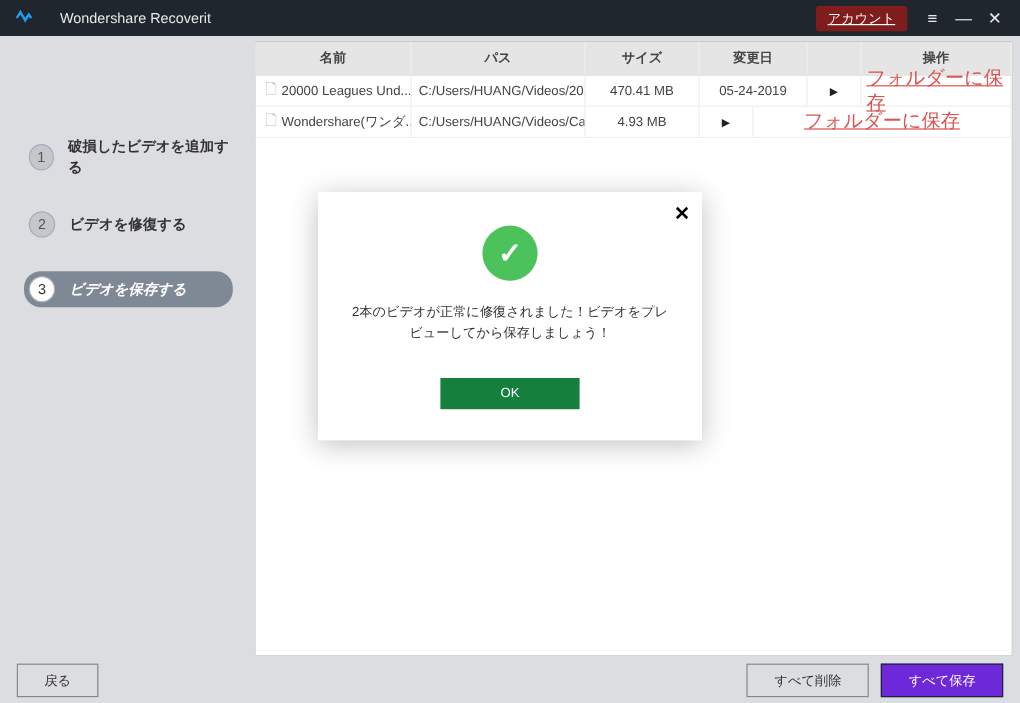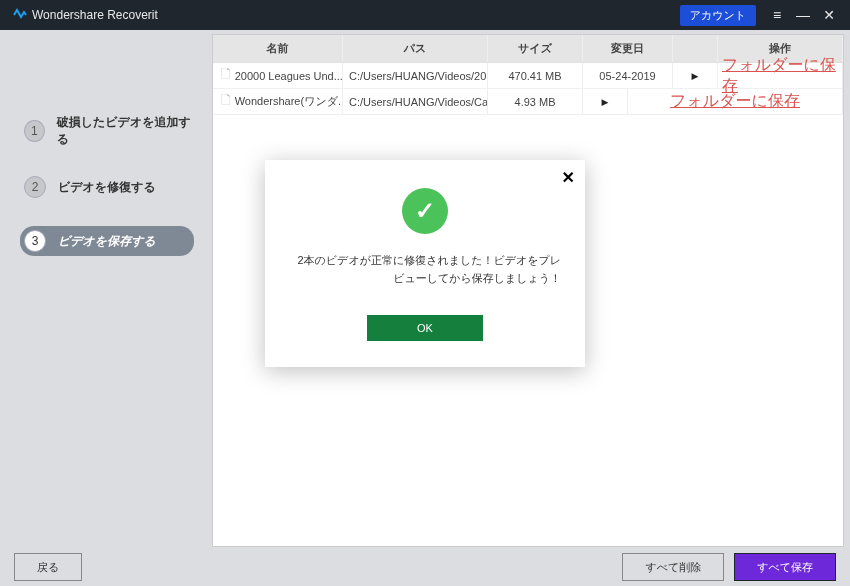--- a/index.html
+++ b/index.html
@@ -1,21 +1,21 @@
 <!DOCTYPE html>
 <html><head>
 <meta charset="utf-8">
 <style>
 * { margin: 0; padding: 0; box-sizing: border-box; font-family: "Segoe UI", Arial, sans-serif; }
 body { width: 850px; height: 586px; background: #dcdde0; overflow: hidden; position: relative; }
 
 .titlebar { height: 30px; background: #1f262e; display: flex; align-items: center; padding: 0 8px 0 12px; color: #e8e8e8; }
-.titlebar .logo { display: flex; align-items: center; gap: 4px; font-size: 12px; }
+.titlebar .logo { display: flex; align-items: center; gap: 22px; font-size: 12px; }
 .titlebar-spacer { flex: 1; }
-.account-btn { background: #1d4ed8; color: #fff; font-size: 11px; padding: 3px 10px; border-radius: 2px; margin-right: 8px; cursor: pointer; }
+.account-btn { background: #7f1d1d; color: #fff; font-size: 11px; padding: 3px 10px; border-radius: 2px; margin-right: 8px; cursor: pointer; text-decoration: underline; }
 .titlebar .win-btn { width: 26px; height: 30px; display: flex; align-items: center; justify-content: center; color: #e8e8e8; font-size: 14px; cursor: pointer; }
 
 .main { display: flex; height: 517px; padding: 4px 6px 0 6px; gap: 6px; }
 .sidebar { width: 200px; padding: 80px 12px 0 18px; }
 .step { display: flex; align-items: center; gap: 12px; margin-bottom: 28px; }
 .step-badge { width: 22px; height: 22px; border-radius: 50%; display: flex; align-items: center; justify-content: center; font-size: 12px; background: #c6c7ca; color: #555; border: 1px solid #aab; }
 .step-label { font-size: 12px; color: #333; font-weight: bold; }
 .step.active { background: #7f8996; border-radius: 14px; padding: 4px 12px 4px 4px; margin-left: -4px; }
 .step.active .step-badge { background: #fff; color: #333; }
 .step.active .step-label { color: #fff; font-style: italic; }
@@ -38,21 +38,21 @@
 
 .footer { height: 40px; display: flex; align-items: center; padding: 0 14px; gap: 10px; }
 .footer-spacer { flex: 1; }
 .btn { height: 28px; padding: 0 22px; font-size: 11px; display: flex; align-items: center; justify-content: center; cursor: pointer; border: 1px solid #888; background: transparent; color: #333; }
 .btn.primary { background: #6d28d9; color: #fff; border-color: #1f262e; }
 
 .modal-backdrop { position: absolute; inset: 0; background: rgba(0,0,0,0); display: flex; align-items: flex-start; justify-content: center; padding-top: 160px; pointer-events: none; }
 .modal { width: 320px; background: #fff; box-shadow: 0 4px 22px rgba(0,0,0,0.25); padding: 10px 14px 26px 14px; position: relative; pointer-events: auto; }
 .modal-close { position: absolute; top: 8px; right: 10px; font-size: 16px; font-weight: bold; cursor: pointer; color: #000; }
 .check-circle { width: 46px; height: 46px; border-radius: 50%; background: #4cc35a; margin: 18px auto 18px auto; display: flex; align-items: center; justify-content: center; color: #fff; font-size: 24px; font-weight: bold; }
-.modal-msg { font-size: 11px; color: #333; text-align: right; line-height: 1.6; padding: 0 10px 28px 10px; }
+.modal-msg { font-size: 11px; color: #333; text-align: center; line-height: 1.6; padding: 0 10px 28px 10px; }
 .modal-ok { width: 116px; height: 26px; background: #15803d; color: #fff; font-size: 11px; display: flex; align-items: center; justify-content: center; margin: 0 auto; cursor: pointer; }
 </style>
 </head>
 <body>
 
 <div class="titlebar">
   <div class="logo">
     <svg width="16" height="16" viewBox="0 0 16 16">
         <path d="M2 8 L5 3 L9 10 L12 5 L14 8" stroke="#1d9ff0" stroke-width="2" fill="none"></path>
       </svg>

